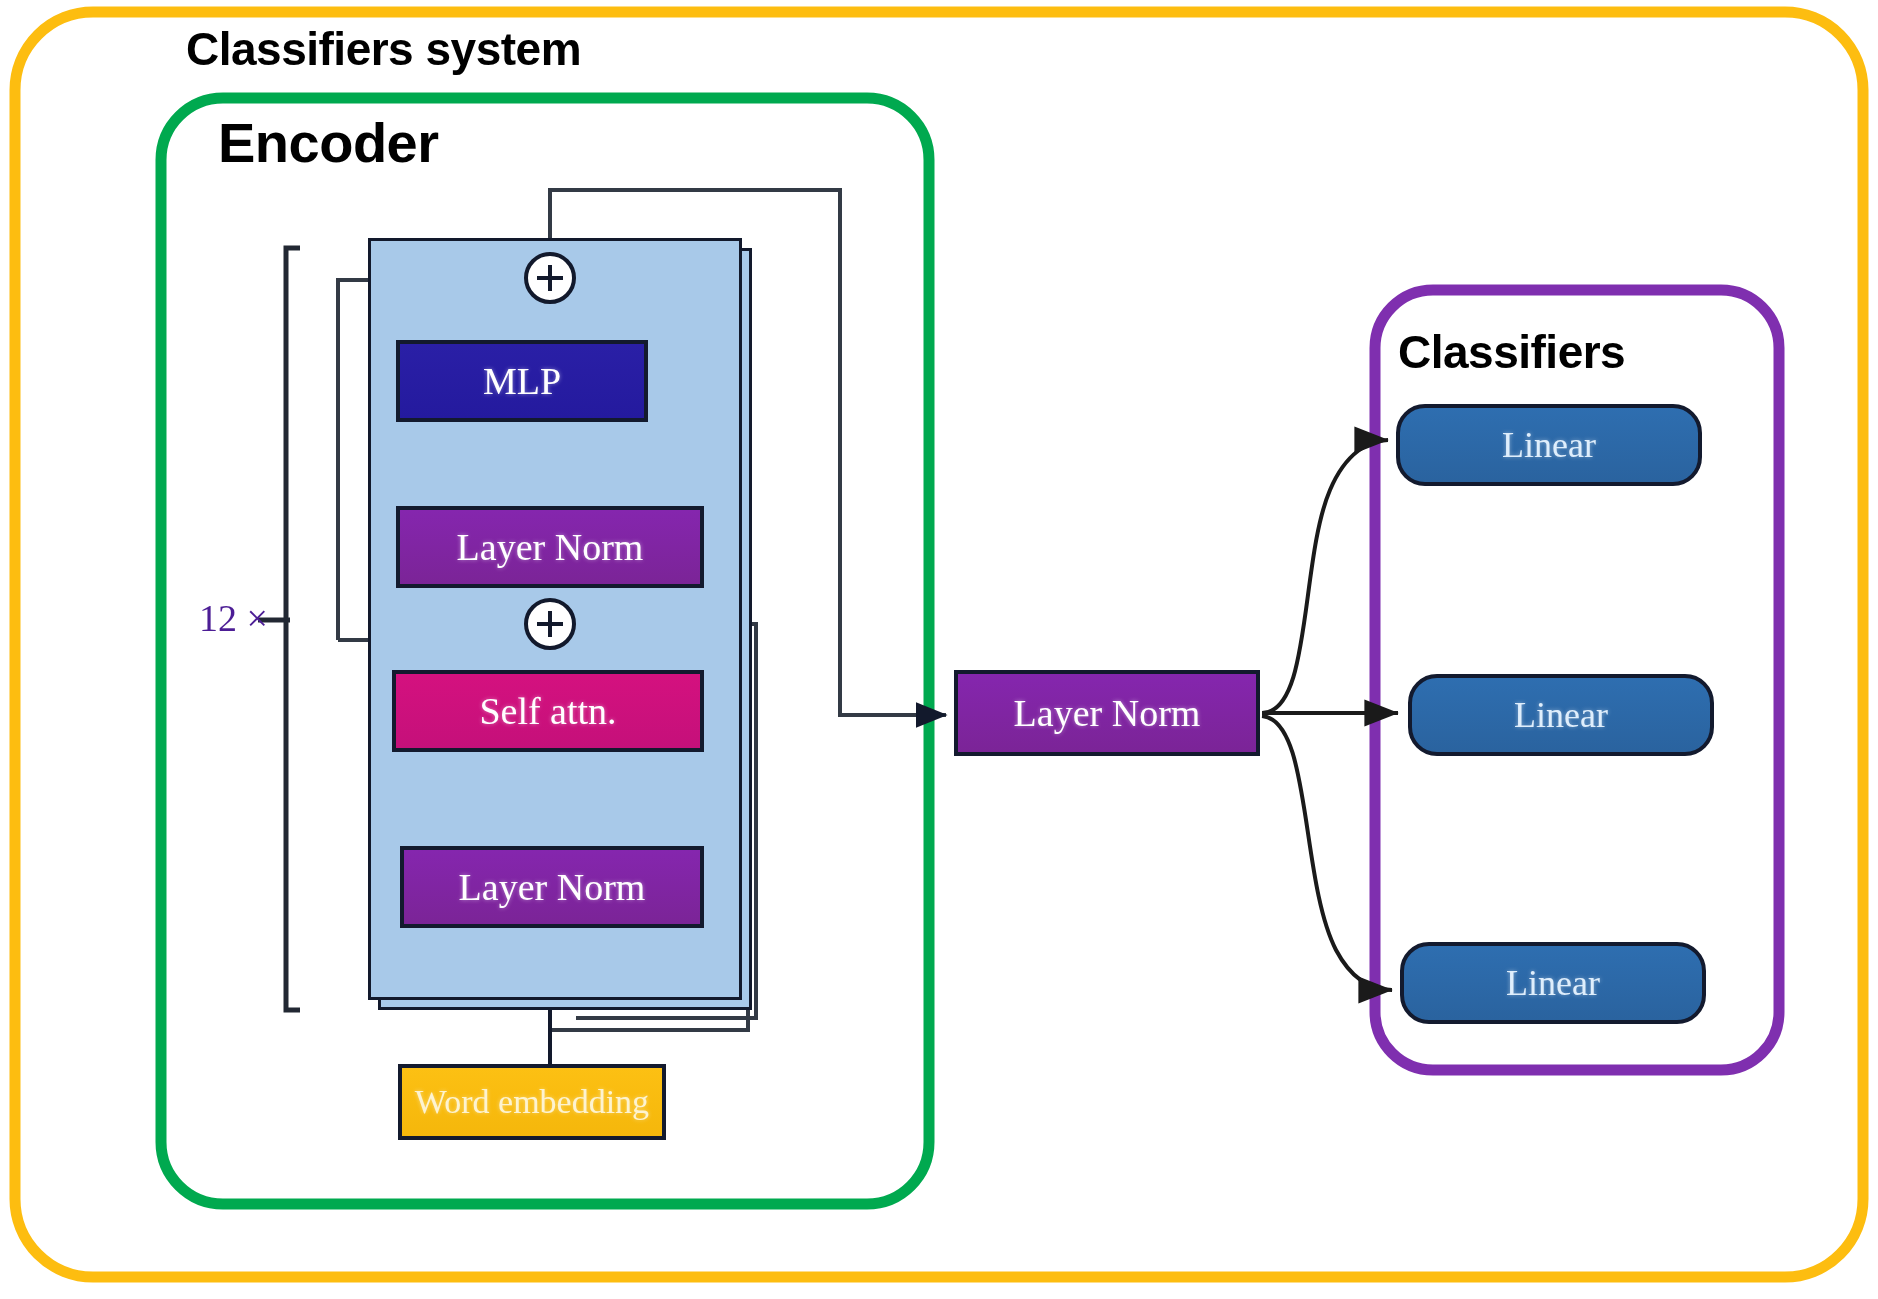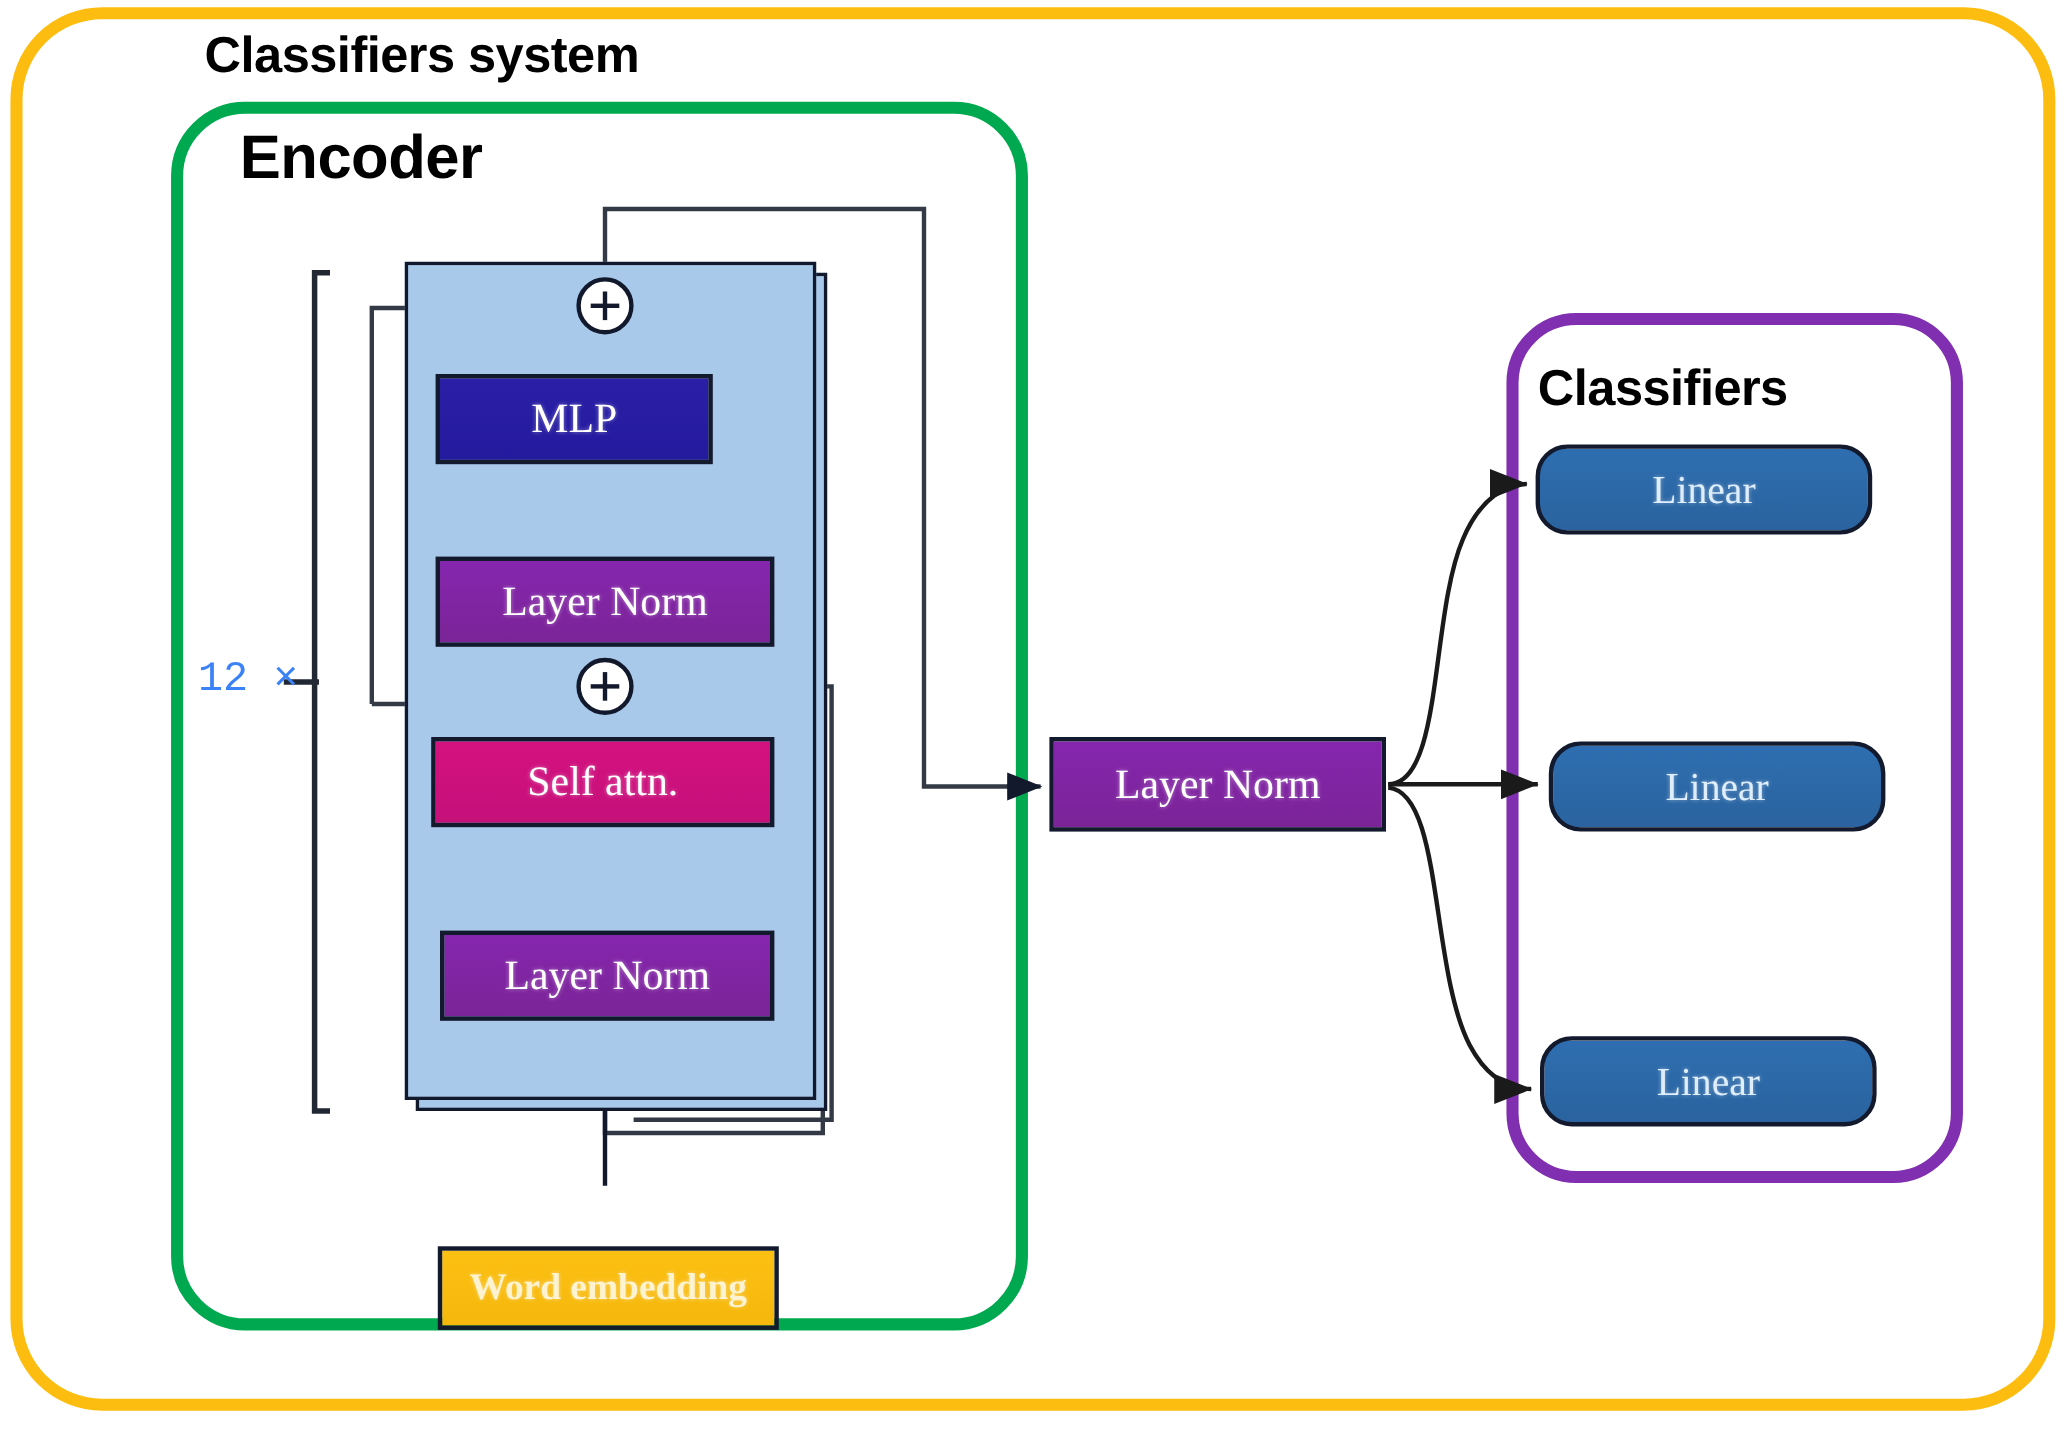--- a/index.html
+++ b/index.html
@@ -73,25 +73,24 @@
     left: 392px; top: 670px; width: 312px; height: 82px;
     background: linear-gradient(180deg, #d4117f 0%, #c5107a 100%);
     font-size: 38px;
   }
   #node-ln-bottom {
     left: 400px; top: 846px; width: 304px; height: 82px;
     background: linear-gradient(180deg, #8526ae 0%, #7b2497 100%);
     font-size: 38px;
   }
   #node-word-embedding {
-    left: 398px; top: 1133px; width: 310px; height: 76px;
+    left: 398px; top: 1064px; width: 268px; height: 76px;
     background: linear-gradient(180deg, #fcc013 0%, #f5b70b 100%);
     font-size: 34px;
     color: #fdf3d0;
-    font-weight: bold;
   }
   #node-ln-out {
     left: 954px; top: 670px; width: 306px; height: 86px;
     background: linear-gradient(180deg, #8526ae 0%, #7b2497 100%);
     font-size: 38px;
   }
   .node-linear {
     width: 306px; height: 82px;
     background: linear-gradient(180deg, #2e6eb0 0%, #2a639f 100%);
     font-size: 36px;
@@ -143,25 +142,25 @@
   }
   .plus-node::after {
     top: 50%; left: 9px; height: 4px; width: 26px;
     transform: translateY(-50%);
   }
   #plus-top { left: 524px; top: 252px; }
   #plus-mid { left: 524px; top: 598px; }
 
   #label-repeat {
     position: absolute;
-    left: 180px;
+    left: 199px;
     top: 596px;
-    font-family: Liberation Mono, monospace;
-    font-size: 38px;
-    color: #3b82f6;
+    font-family: Liberation Serif, serif;
+    font-size: 38px;
+    color: #4c1d95;
     white-space: nowrap;
   }
 </style>
 </head>
 <body>
 
 <div id="stage">
 
   <svg class="layer" viewBox="0 0 1878 1299">
     <defs>

